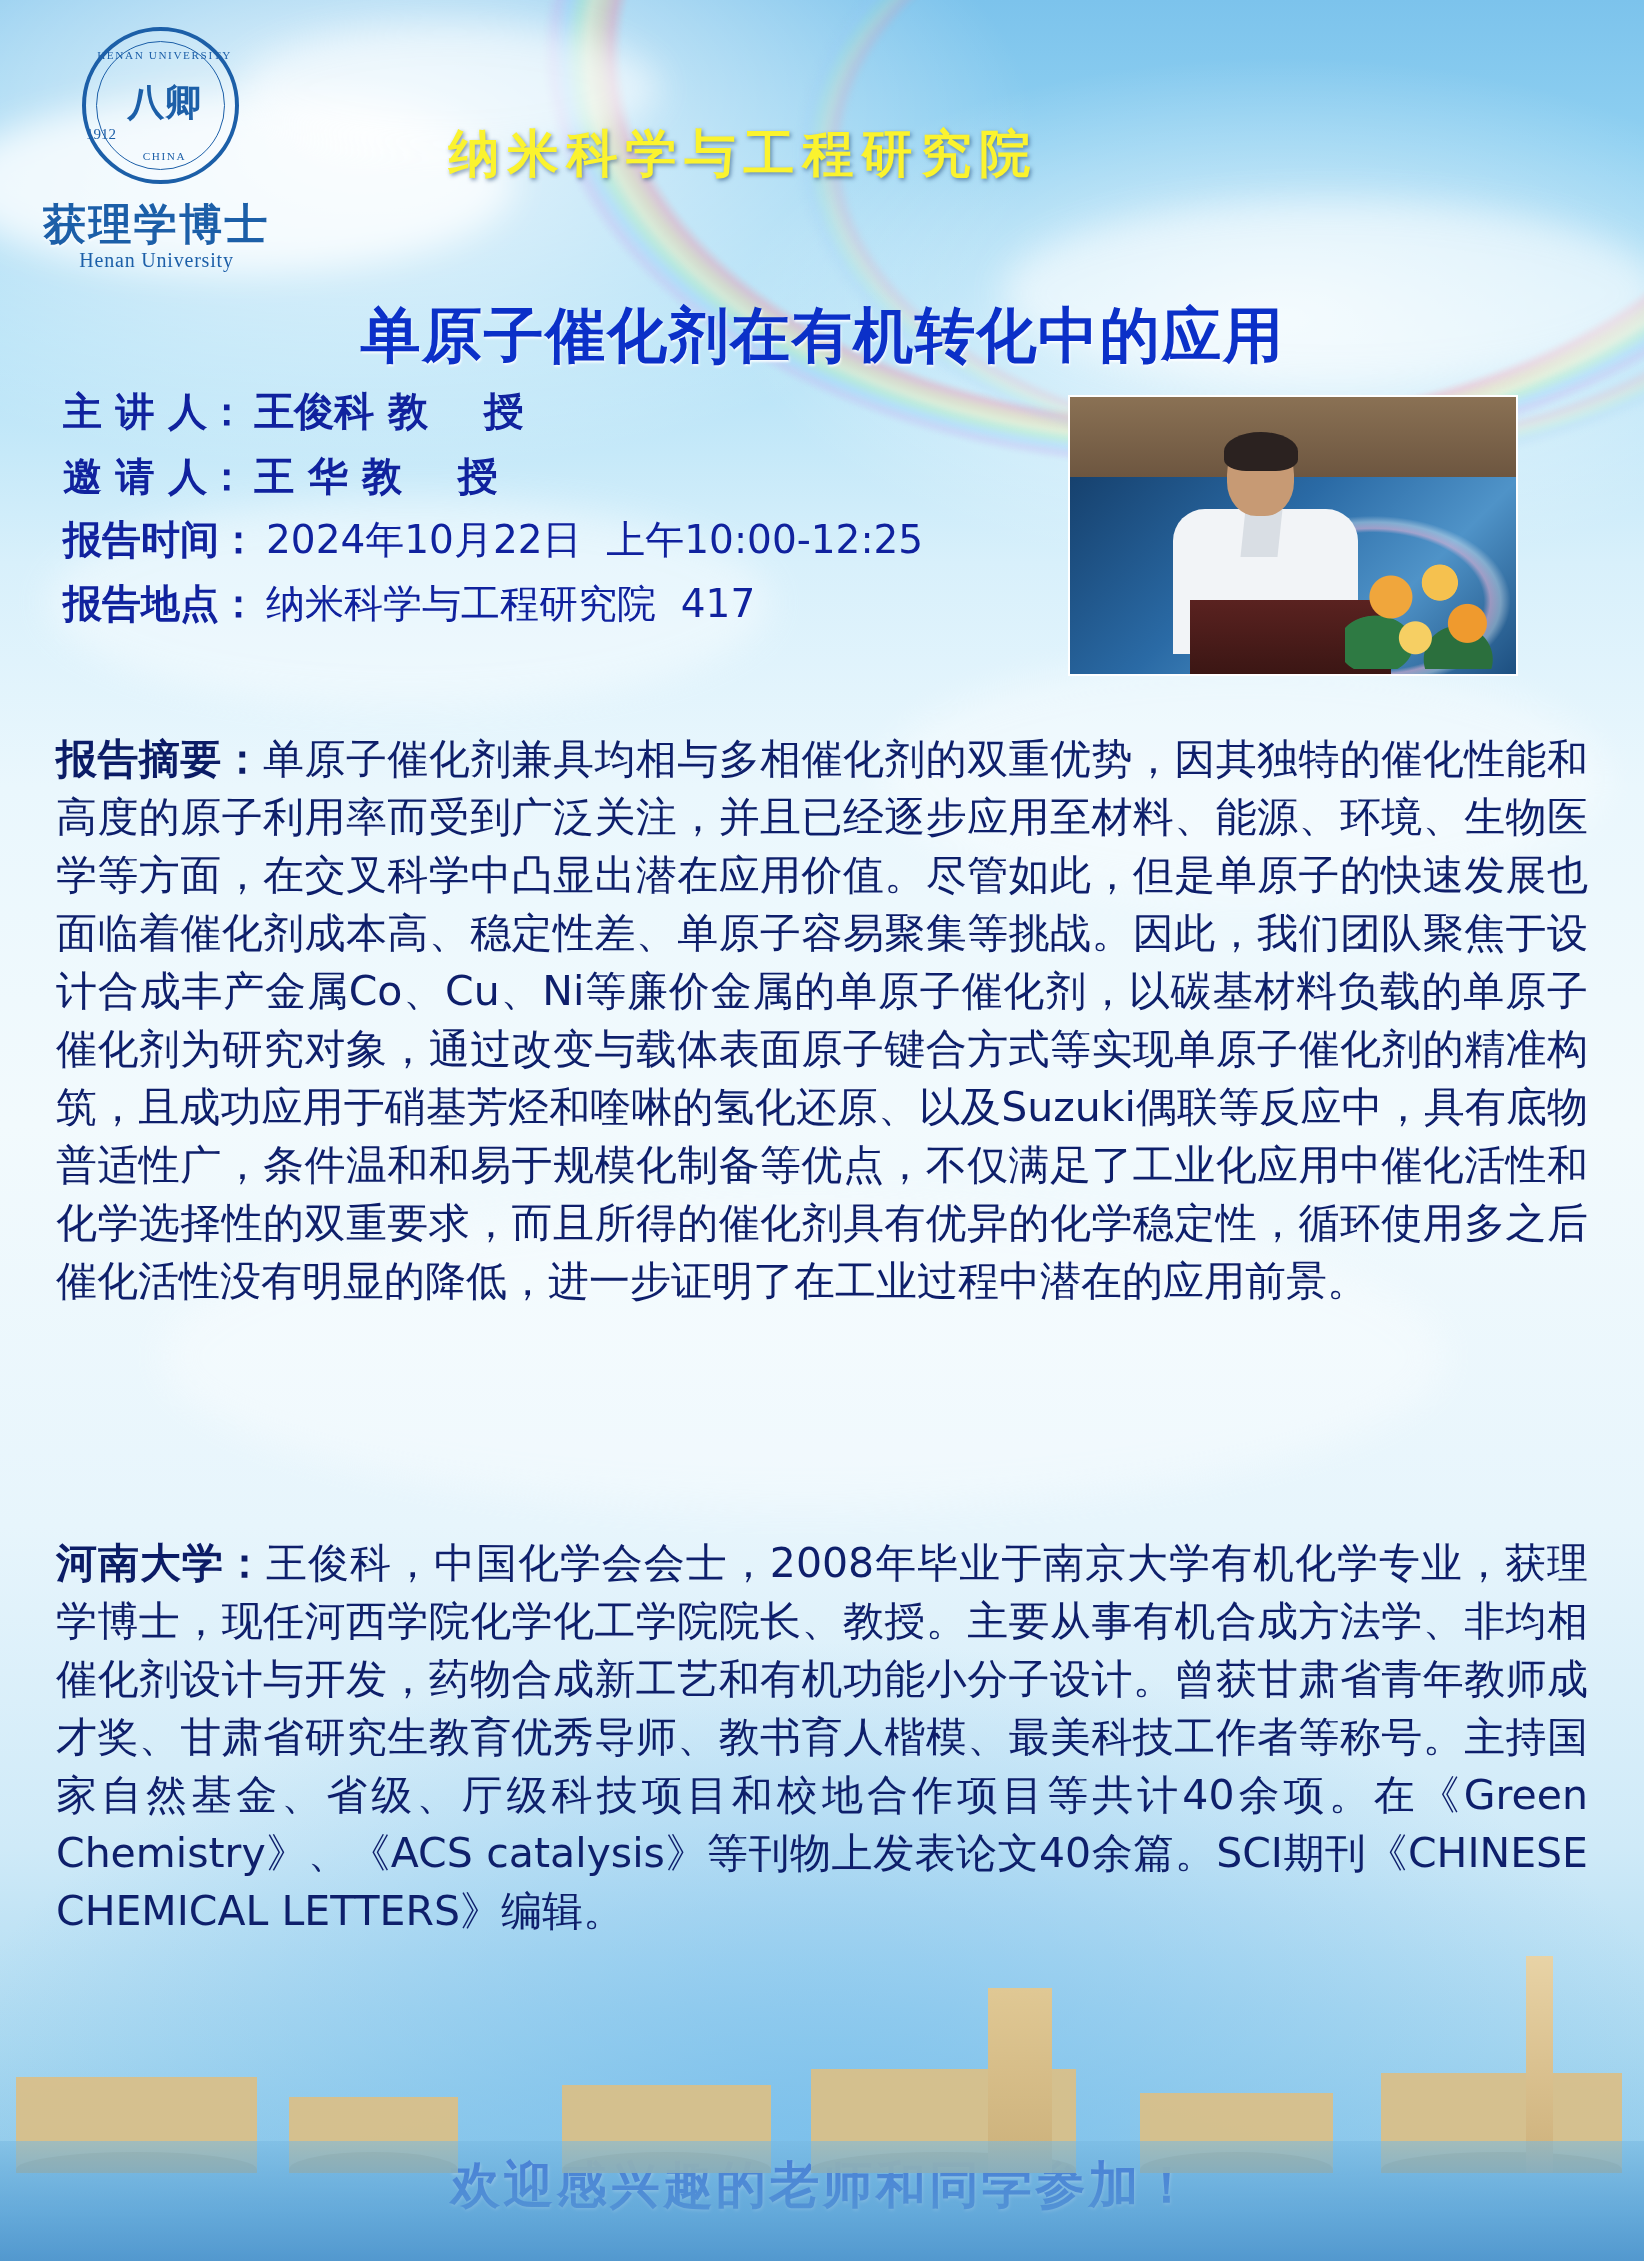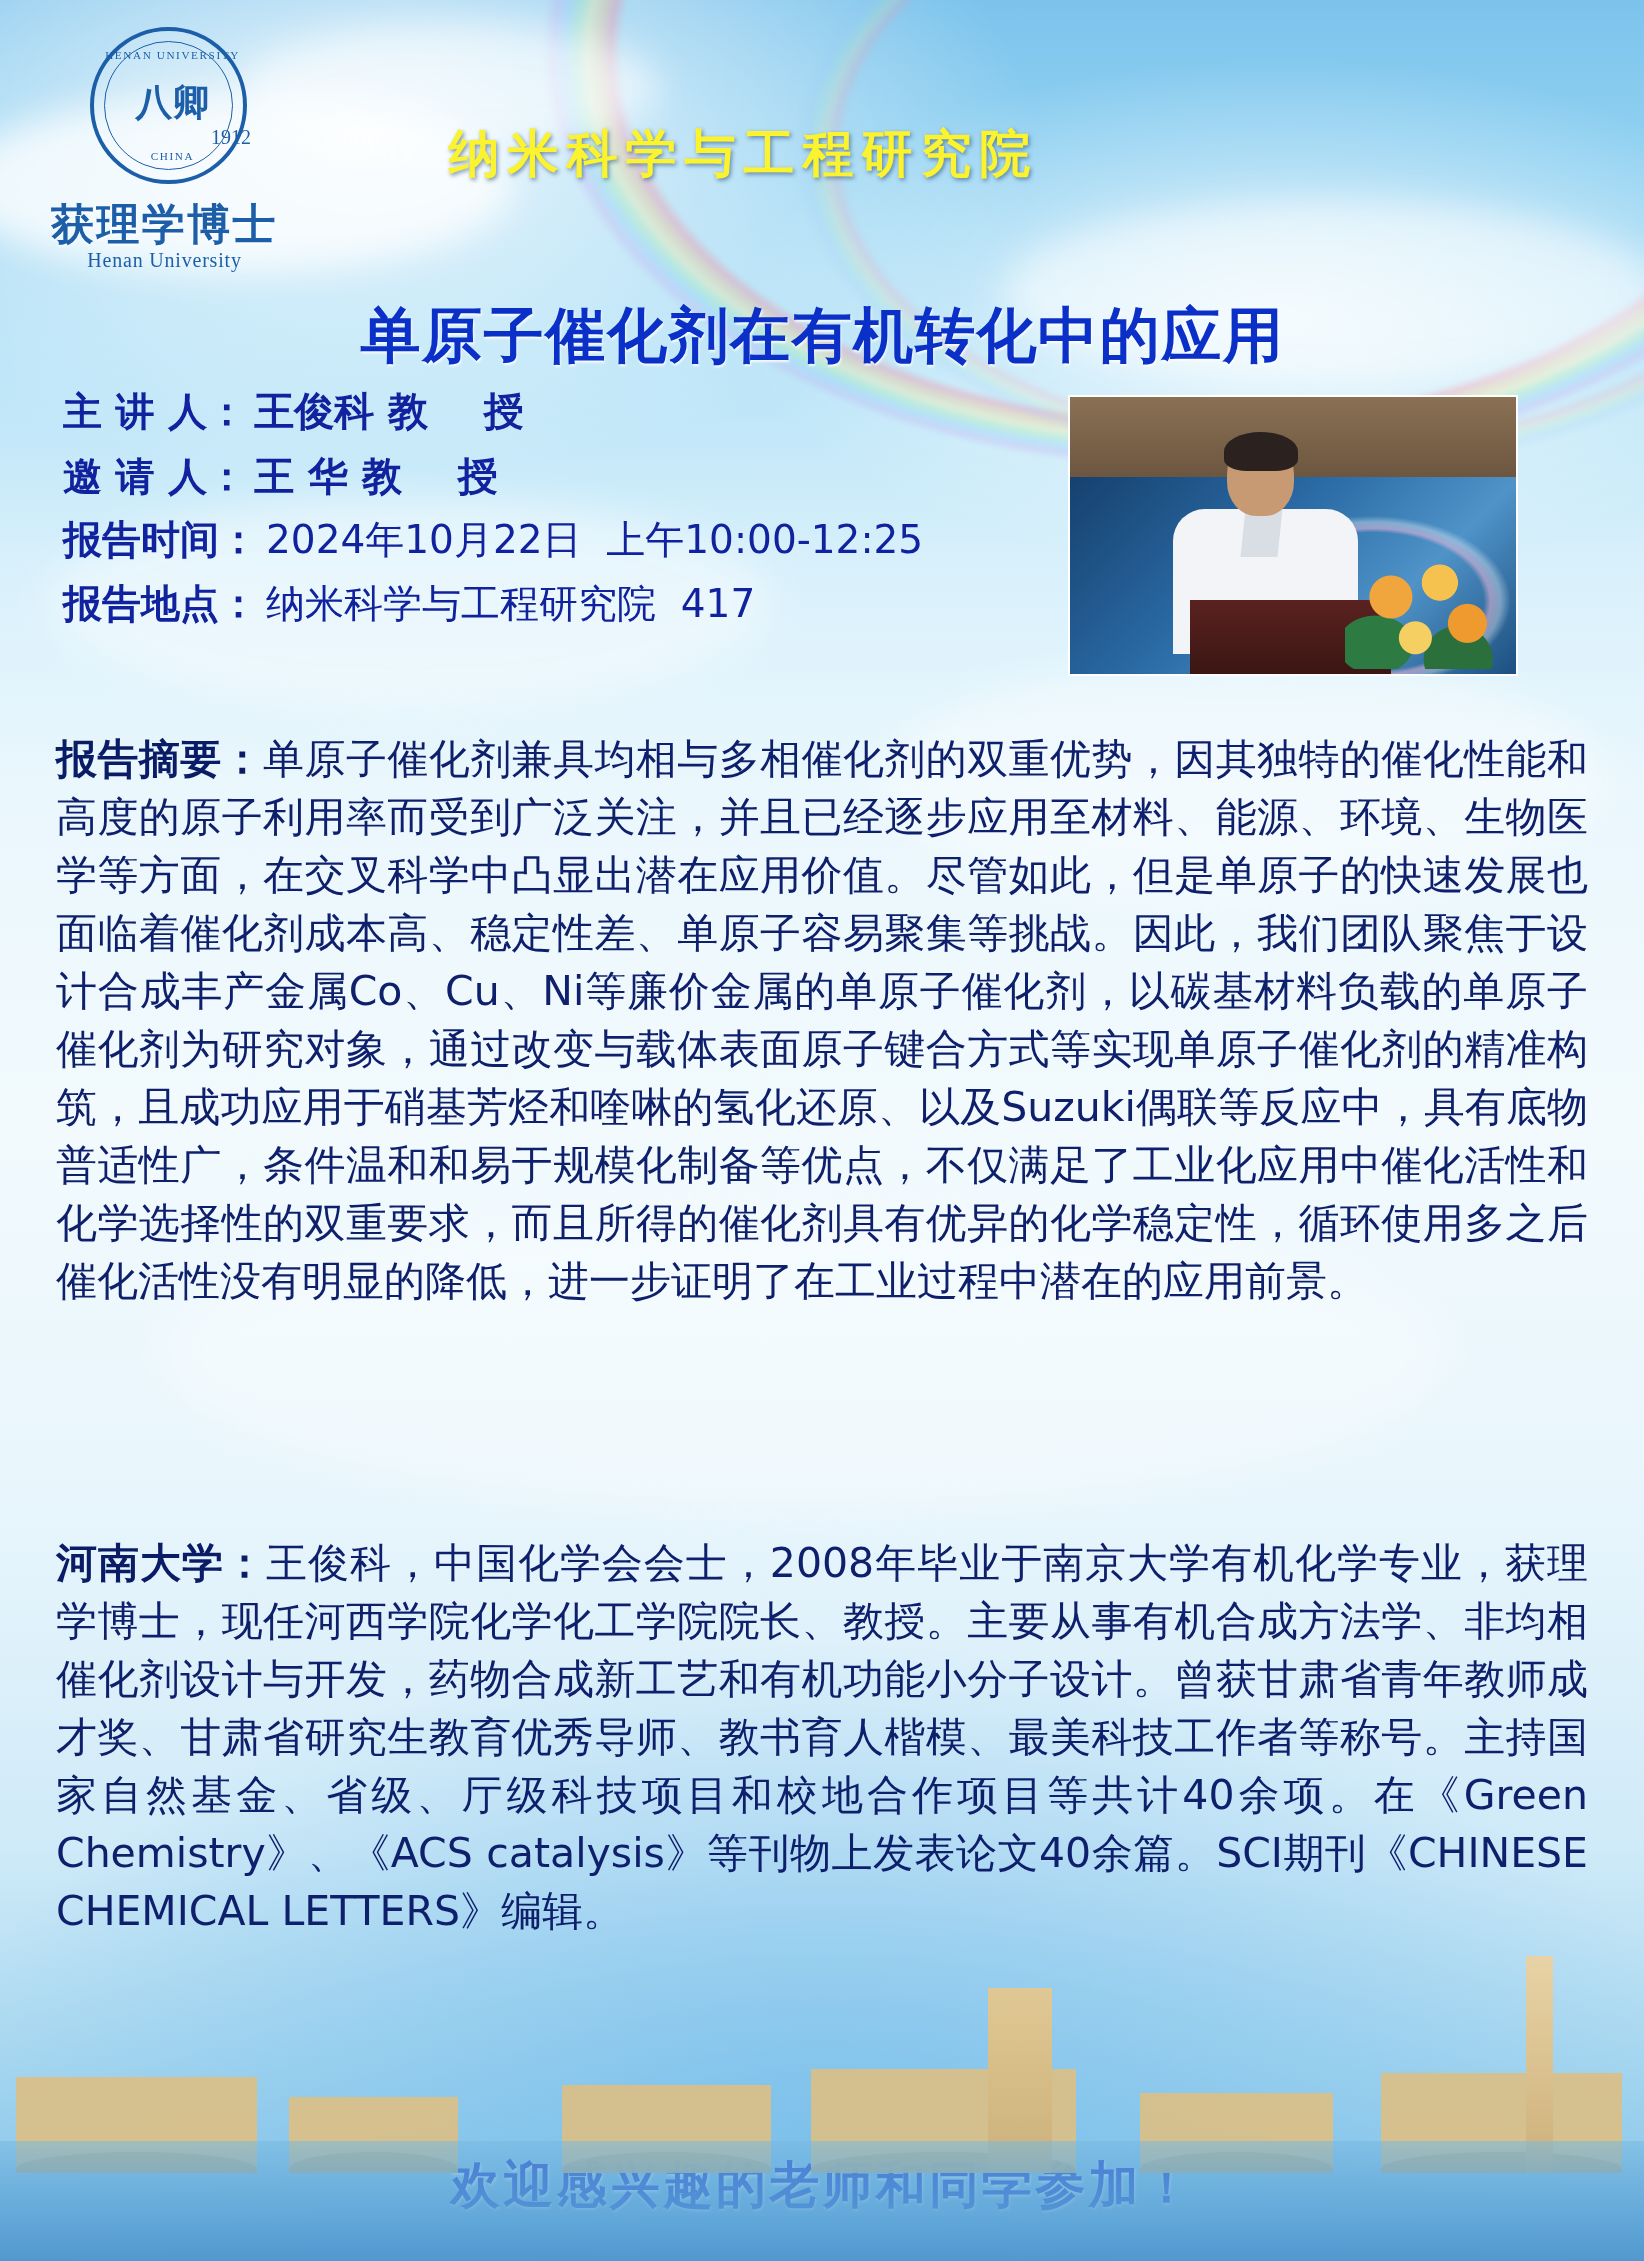--- a/index.html
+++ b/index.html
@@ -130,21 +130,21 @@
     position: absolute;
     bottom: 88px;
     width: 27px;
     height: 217px;
     background: linear-gradient(180deg,#e8d3a6,#cdb07a);
   }
 
   
   .logo {
     position: absolute;
-    left: 48px;
+    left: 40px;
     top: 27px;
     width: 233px;
     height: 257px;
   }
   .logo-seal {
     position: absolute;
     left: 42px;
     top: 0;
     width: 157px;
     height: 157px;
@@ -178,23 +178,23 @@
     text-align: center;
     color: #1c5fa8;
     font-size: 37px;
     font-weight: bold;
     font-family: "DejaVu Sans", sans-serif;
   }
   .seal-year {
     position: absolute;
     left: 0; top: 95px;
     width: 157px;
-    text-align: right;
+    text-align: left;
     color: #1c5fa8;
-    font-size: 20px;
+    font-size: 15px;
     font-family: "Liberation Serif", serif;
   }
   .logo-cn {
     position: absolute;
     left: 0;
     top: 169px;
     width: 233px;
     text-align: center;
     color: #1c5fa8;
     font-size: 43px;

